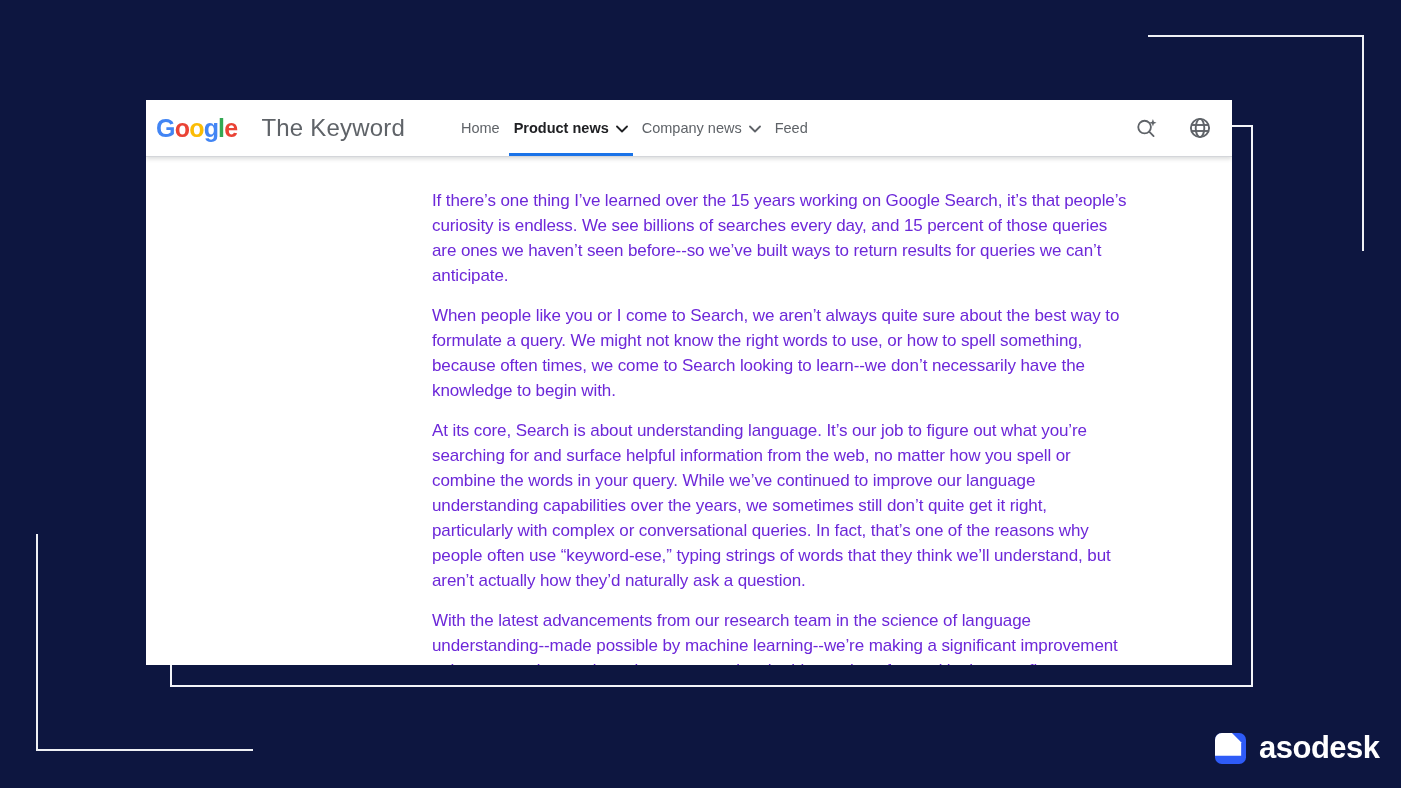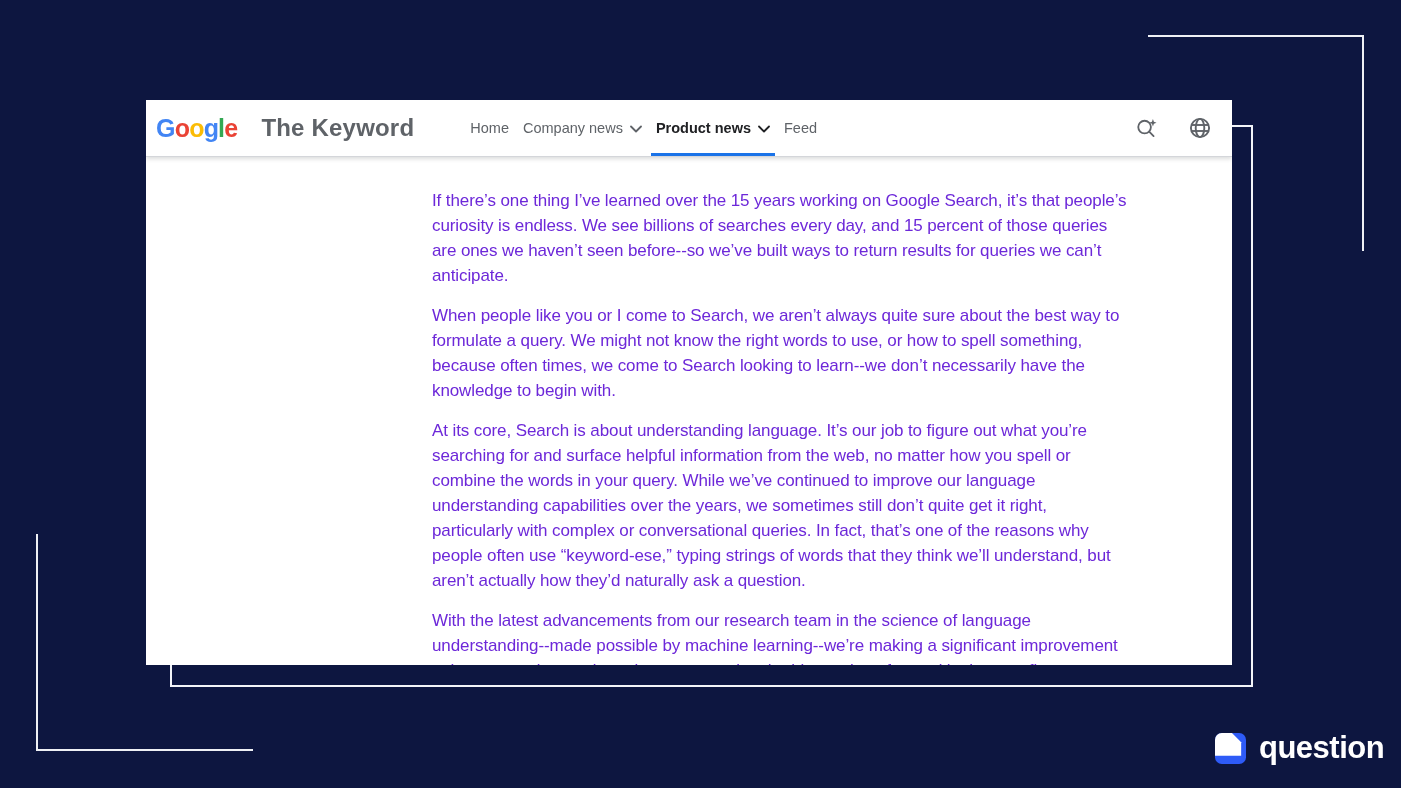--- a/index.html
+++ b/index.html
@@ -41,21 +41,21 @@
   }
   .google-logo {
     font-size: 25px; font-weight: 700; letter-spacing: -0.8px;
     display: inline-flex; cursor: pointer;
   }
   .gl-0, .gl-3 { color: #4285F4; }
   .gl-1, .gl-5 { color: #EA4335; }
   .gl-2 { color: #FBBC05; }
   .gl-4 { color: #34A853; }
   .masthead {
-    margin-left: 24px; font-size: 24px; font-weight: 700;
+    margin-left: 24px; font-size: 24px; font-weight: 400;
     color: #5f6368; letter-spacing: 0.2px; cursor: pointer;
   }
   .main-nav {
     margin-left: 56px; display: flex; align-items: stretch; gap: 14px;
     height: 100%;
   }
   .nav-item {
     display: flex; align-items: center; gap: 7px;
     font-size: 14.5px; color: #5f6368; cursor: pointer;
     position: relative; height: 100%;
@@ -107,36 +107,36 @@
         <span class="gl-3">g</span>
         <span class="gl-4">l</span>
         <span class="gl-5">e</span>
     </div>
     <div class="masthead">The Keyword</div>
 
     <nav class="main-nav">
       <div class="nav-item">
         <span>Home</span>
       </div>
-      <div class="nav-item">
-        <span>Company news</span>
-        <span class="chev">
-          <svg width="12" height="8" viewBox="0 0 12 8">
-              <path d="M1 1.5 L6 6.5 L11 1.5" fill="none" stroke="currentColor" stroke-width="1.8" stroke-linecap="round" stroke-linejoin="round"></path>
-            </svg>
-        </span>
-      </div>
       <div class="nav-item active">
         <span>Product news</span>
         <span class="chev">
           <svg width="12" height="8" viewBox="0 0 12 8">
               <path d="M1 1.5 L6 6.5 L11 1.5" fill="none" stroke="currentColor" stroke-width="1.8" stroke-linecap="round" stroke-linejoin="round"></path>
             </svg>
         </span>
         <div class="tab-underline"></div>
+      </div>
+      <div class="nav-item">
+        <span>Company news</span>
+        <span class="chev">
+          <svg width="12" height="8" viewBox="0 0 12 8">
+              <path d="M1 1.5 L6 6.5 L11 1.5" fill="none" stroke="currentColor" stroke-width="1.8" stroke-linecap="round" stroke-linejoin="round"></path>
+            </svg>
+        </span>
       </div>
       <div class="nav-item">
         <span>Feed</span>
       </div>
     </nav>
 
     <div class="header-icons">
       <span class="icon-btn">
         <svg width="23" height="23" viewBox="0 0 24 24">
           <circle cx="10" cy="10.5" r="6.6" fill="none" stroke="currentColor" stroke-width="1.9"></circle>
@@ -170,14 +170,14 @@
           <clipPath id="asoclip">
             <rect width="32" height="32" rx="7"></rect>
           </clipPath>
         </defs>
       <g clip-path="url(#asoclip)">
         <rect width="32" height="32" fill="#2e5bf7"></rect>
         <path d="M0 0 H17.5 L27 9.5 V23.5 H0 Z" fill="#ffffff"></path>
       </g>
     </svg>
   </span>
-  <span class="asodesk-word">question</span>
+  <span class="asodesk-word">asodesk</span>
 </div>
 
 </body></html>

